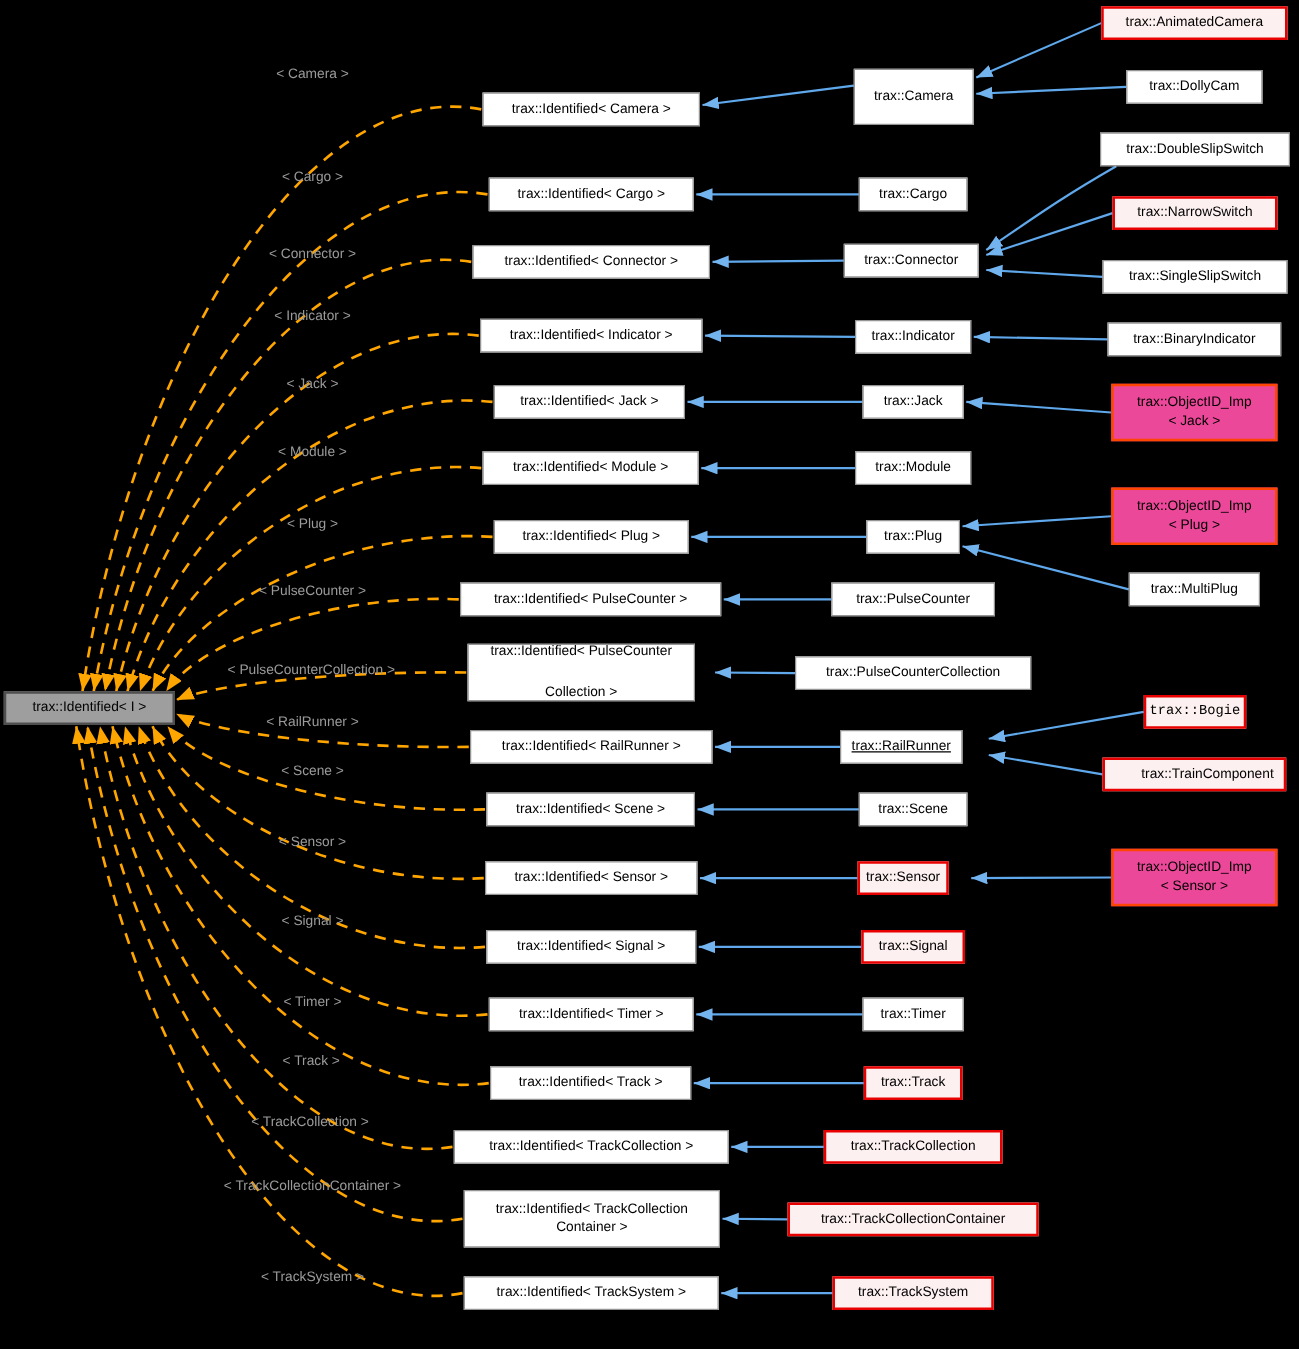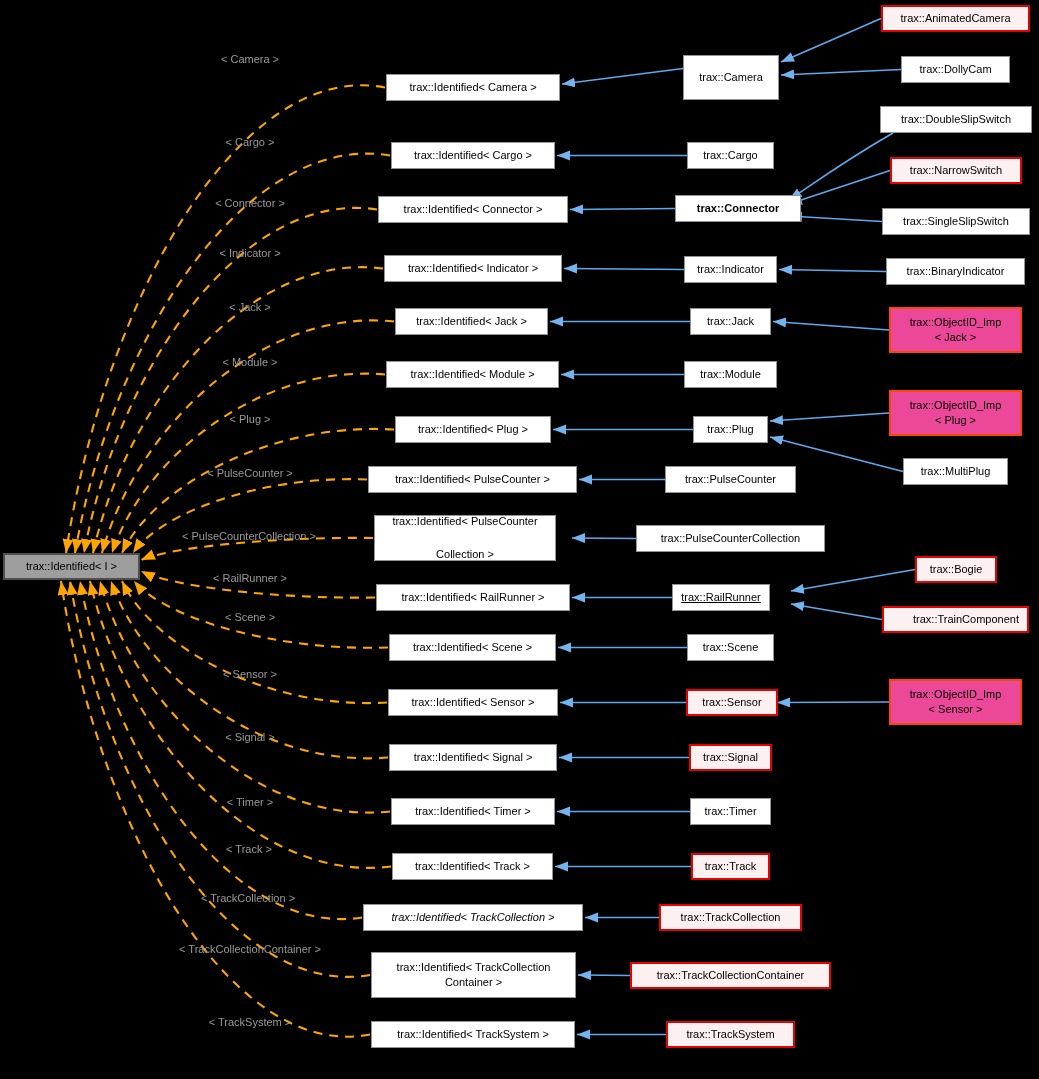--- a/index.html
+++ b/index.html
@@ -121,37 +121,37 @@
       </div>
       <div class="node white" style="left: 389px; top: 744px; width: 168px; height: 27px;">
         <span>trax::Identified&lt; Signal &gt;</span>
       </div>
       <div class="node white" style="left: 391px; top: 798px; width: 164px; height: 27px;">
         <span>trax::Identified&lt; Timer &gt;</span>
       </div>
       <div class="node white" style="left: 392px; top: 853px; width: 161px; height: 27px;">
         <span>trax::Identified&lt; Track &gt;</span>
       </div>
-      <div class="node white" style="left: 363px; top: 904px; width: 220px; height: 27px; font-style: italic;">
+      <div class="node white" style="left: 363px; top: 904px; width: 220px; height: 27px;">
         <span>trax::Identified&lt; TrackCollection &gt;</span>
       </div>
       <div class="node white" style="left: 371px; top: 952px; width: 205px; height: 46px;">
         <span>trax::Identified&lt; TrackCollection</span>
         <span>Container &gt;</span>
       </div>
       <div class="node white" style="left: 371px; top: 1021px; width: 204px; height: 27px;">
         <span>trax::Identified&lt; TrackSystem &gt;</span>
       </div>
       <div class="node white" style="left: 683px; top: 55px; width: 96px; height: 45px;">
         <span>trax::Camera</span>
       </div>
       <div class="node white" style="left: 687px; top: 142px; width: 87px; height: 27px;">
         <span>trax::Cargo</span>
       </div>
-      <div class="node white" style="left: 675px; top: 195px; width: 126px; height: 27px; font-weight: bold;">
+      <div class="node white" style="left: 675px; top: 195px; width: 108px; height: 27px;">
         <span>trax::Connector</span>
       </div>
       <div class="node white" style="left: 684px; top: 256px; width: 93px; height: 27px;">
         <span>trax::Indicator</span>
       </div>
       <div class="node white" style="left: 690px; top: 308px; width: 81px; height: 27px;">
         <span>trax::Jack</span>
       </div>
       <div class="node white" style="left: 684px; top: 361px; width: 93px; height: 27px;">
         <span>trax::Module</span>
@@ -164,21 +164,21 @@
       </div>
       <div class="node white" style="left: 636px; top: 525px; width: 189px; height: 27px;">
         <span>trax::PulseCounterCollection</span>
       </div>
       <div class="node white" style="left: 672px; top: 584px; width: 98px; height: 27px; text-decoration: underline;">
         <span>trax::RailRunner</span>
       </div>
       <div class="node white" style="left: 687px; top: 634px; width: 87px; height: 27px;">
         <span>trax::Scene</span>
       </div>
-      <div class="node pink" style="left: 686px; top: 689px; width: 92px; height: 27px;">
+      <div class="node pink" style="left: 686px; top: 689px; width: 73px; height: 27px;">
         <span>trax::Sensor</span>
       </div>
       <div class="node pink" style="left: 689px; top: 744px; width: 83px; height: 27px;">
         <span>trax::Signal</span>
       </div>
       <div class="node white" style="left: 690px; top: 798px; width: 81px; height: 27px;">
         <span>trax::Timer</span>
       </div>
       <div class="node pink" style="left: 691px; top: 853px; width: 79px; height: 27px;">
         <span>trax::Track</span>
@@ -214,21 +214,21 @@
         <span>trax::ObjectID_Imp</span>
         <span>&lt; Jack &gt;</span>
       </div>
       <div class="node imp" style="left: 889px; top: 390px; width: 133px; height: 46px;">
         <span>trax::ObjectID_Imp</span>
         <span>&lt; Plug &gt;</span>
       </div>
       <div class="node white" style="left: 903px; top: 458px; width: 105px; height: 27px;">
         <span>trax::MultiPlug</span>
       </div>
-      <div class="node pink" style="left: 915px; top: 556px; width: 82px; height: 27px;">
+      <div class="node pink" style="left: 915px; top: 556px; width: 82px; height: 27px; font-family: Liberation Mono, monospace;">
         <span>trax::Bogie</span>
       </div>
       <div class="node pink" style="left: 882px; top: 606px; width: 147px; height: 27px; padding-left: 21px;">
         <span>trax::TrainComponent</span>
       </div>
       <div class="node imp" style="left: 889px; top: 679px; width: 133px; height: 46px;">
         <span>trax::ObjectID_Imp</span>
         <span>&lt; Sensor &gt;</span>
       </div>
     </div>

